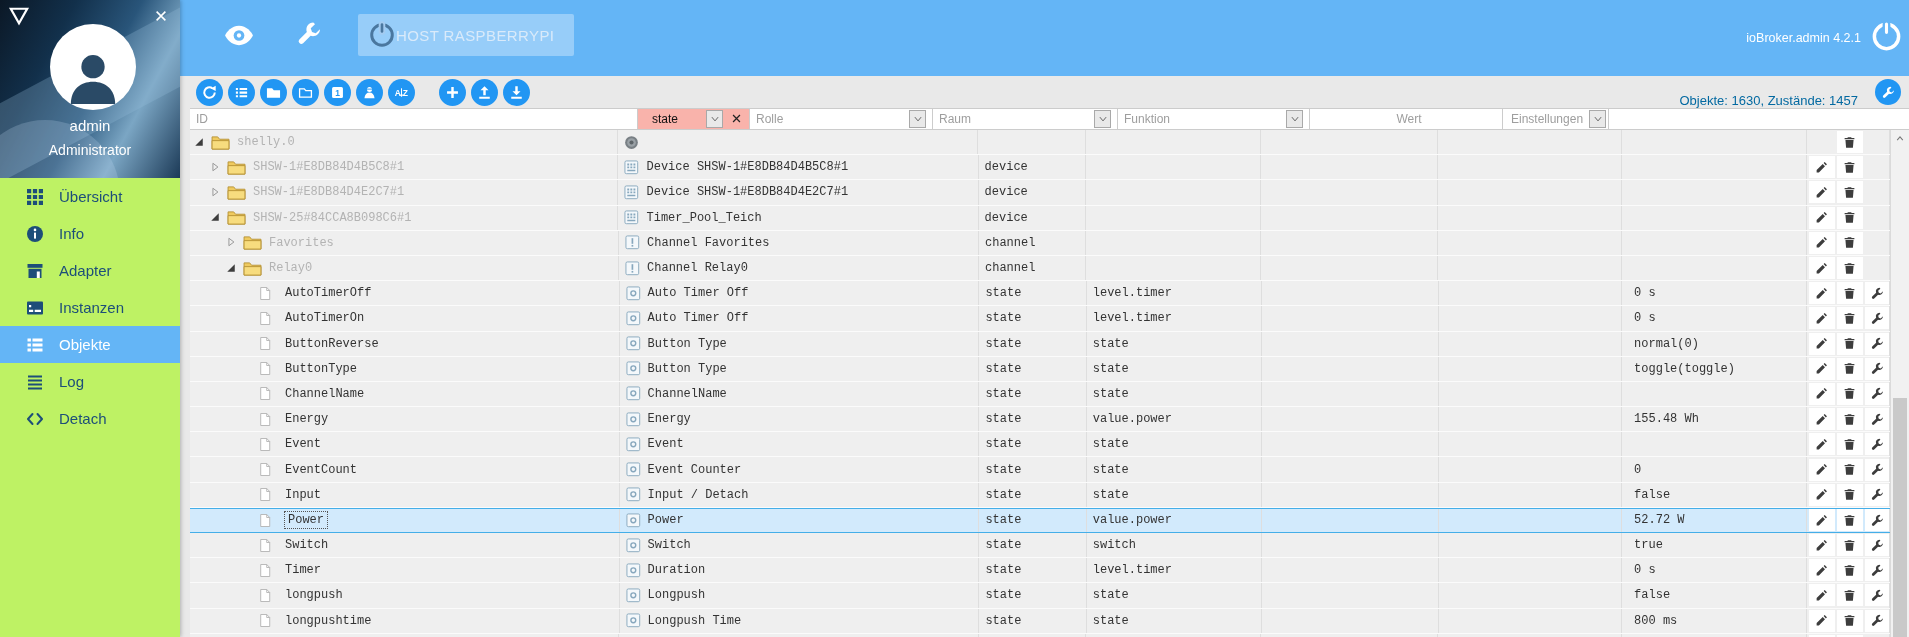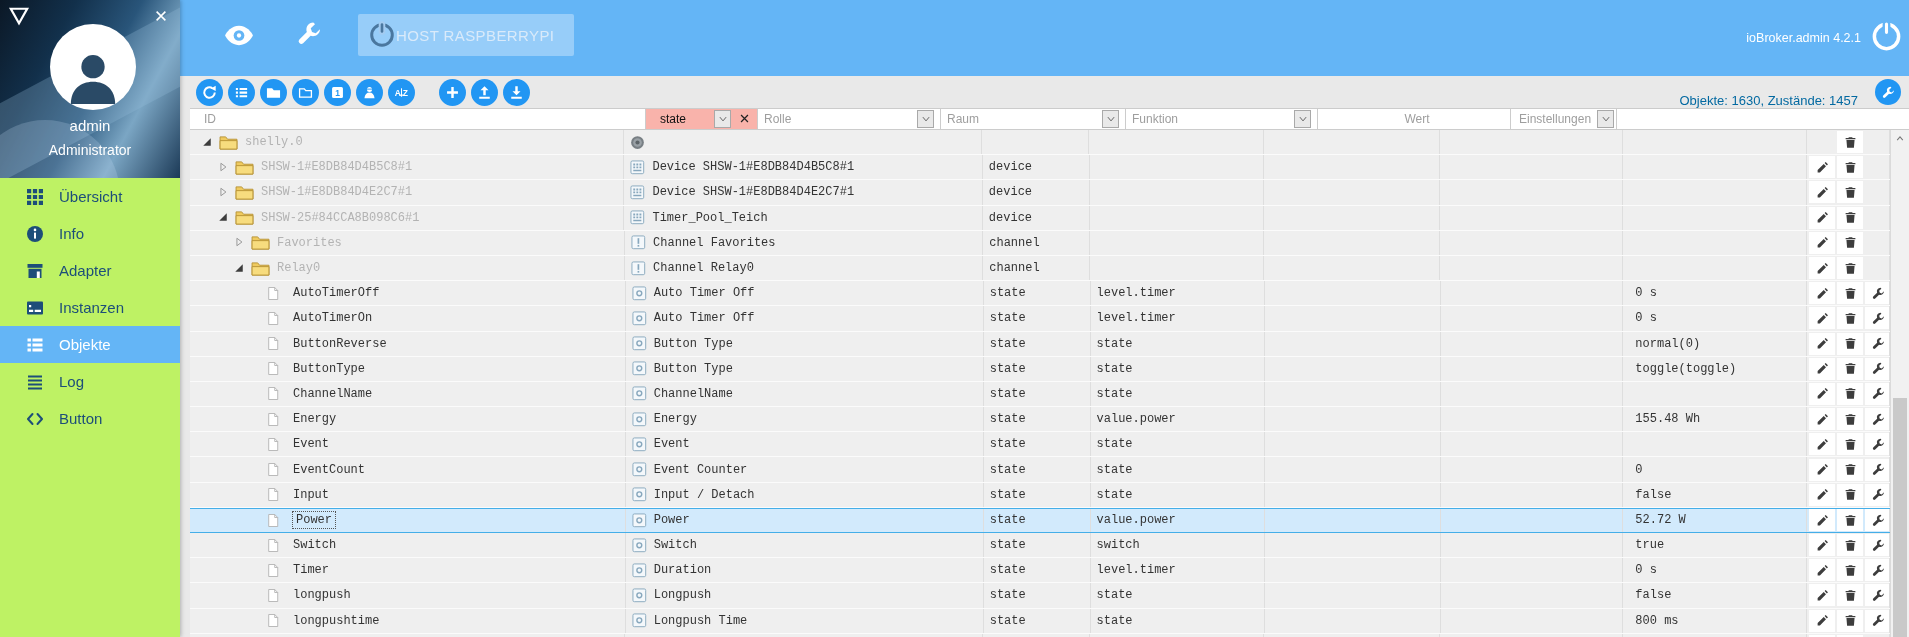--- a/index.html
+++ b/index.html
@@ -64,21 +64,21 @@
   .th.c-wert { justify-content:center; }
   .sel-box { width:17px; height:18px; background:#e9e9e9; border:1px solid #a9a9a9; margin-left:auto;
     display:flex; align-items:center; justify-content:center; cursor:pointer; flex:none; }
   .sel-box svg { width:10px; height:10px; }
   .filter-x { width:12px; height:12px; margin-left:8px; color:#222; cursor:pointer; flex:none; }
   .filter-x svg { width:11px; height:11px; }
 
   .tbody { height:507px; overflow:hidden; background:#efefef; width:1700px;font-family:Liberation Mono, monospace; }
   .trow { display:flex; height:25.2px; background:#efefef; border-bottom:1px solid #fbfbfb; font-size:12px; color:#333; }
   .cell { height:100%; display:flex; align-items:center; padding:0 6px; border-right:1px solid #dedede; overflow:hidden; white-space:nowrap; }
-  .c-id { width:448px;margin-left:8px; }
+  .c-id { width:448px; }
   .c-name { width:377px; }
   .c-state { width:112px; }
   .c-rolle { width:183px;gap:24px; }
   .c-raum { width:185px;gap:32px; }
   .c-funktion { width:192px; }
   .c-wert { width:193px; padding-left:12px; }
   .c-actions { width:87px; gap:2px; padding:0 2px; }
   .th.c-actions { width:106px; padding-left:8px; }
 
   .trow.selected { background:#d2eafc; border-top:1px solid #44aee8; border-bottom:1px solid #44aee8; }
@@ -180,21 +180,21 @@
           </svg>
         </span>
         <span>Log</span>
       </div>
       <div class="mitem">
         <span class="micon">
           <svg viewBox="0 0 18 16" width="100%" height="100%">
             <path d="M6.5 3L2 8l4.5 5M11.5 3L16 8l-4.5 5" fill="none" stroke="currentColor" stroke-width="2" stroke-linecap="round" stroke-linejoin="round"></path>
           </svg>
         </span>
-        <span>Button</span>
+        <span>Detach</span>
       </div>
     </div>
 </div>
 
 <div id="main">
 
   <div class="topbar">
     <span class="tb-eye">
         <svg viewBox="0 0 28 22" width="100%" height="100%">
           <path d="M14 2C7 2 2.3 8 1 11c1.3 3 6 9 13 9s11.7-6 13-9C25.7 8 21 2 14 2z" fill="#fff"></path>

